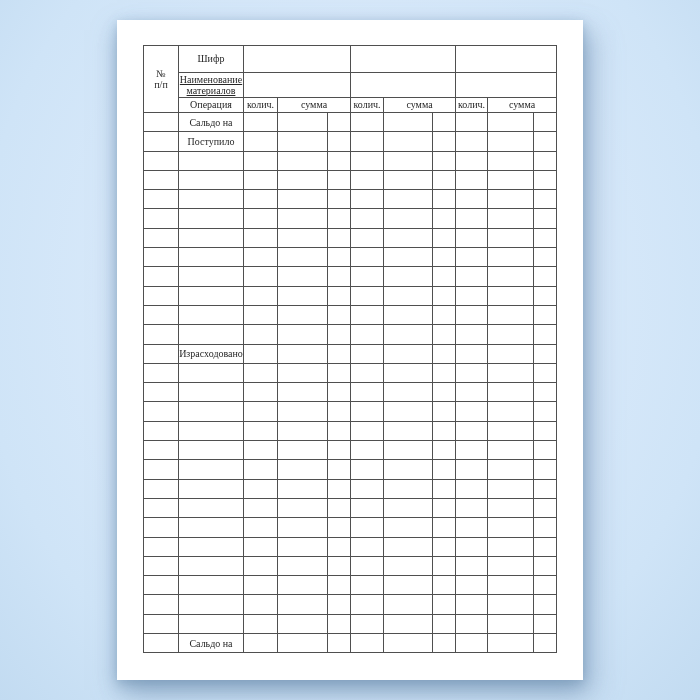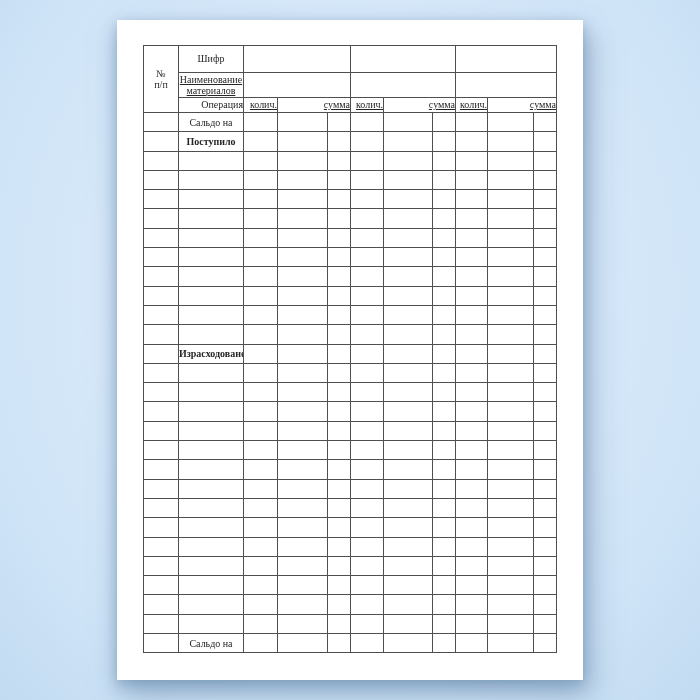--- a/index.html
+++ b/index.html
@@ -35,25 +35,25 @@
     border: 1px solid #4f4f4f;
     padding: 0;
     overflow: hidden;
     vertical-align: middle;
     text-align: center;
     font-size: 10px;
     line-height: 1.12;
   }
   tr.hrow1 td { height: 26px; margin-top: 34px; }
   tr.hrow2 td { height: 24px; text-decoration: underline; }
-  tr.hrow3 td { height: 14px; text-align: right; }
+  tr.hrow3 td { height: 14px; }
   tbody.grid tr td { height: 18.3px; }
   td.corner { font-size: 10px; }
-  td.small-h { font-size: 9.5px; text-decoration: underline; }
-  td.lbl-left { text-align: left; padding-left: 4px; font-weight: bold; }
+  td.small-h { font-size: 9.5px; }
+  td.lbl-left { text-align: left; padding-left: 4px; }
   td.lbl-center { text-align: center; }
 </style>
 </head>
 <body>
 
 <div class="screen">
   <div class="sheet">
     <table class="ledger">
       <colgroup>
         <col style="width:35px">

